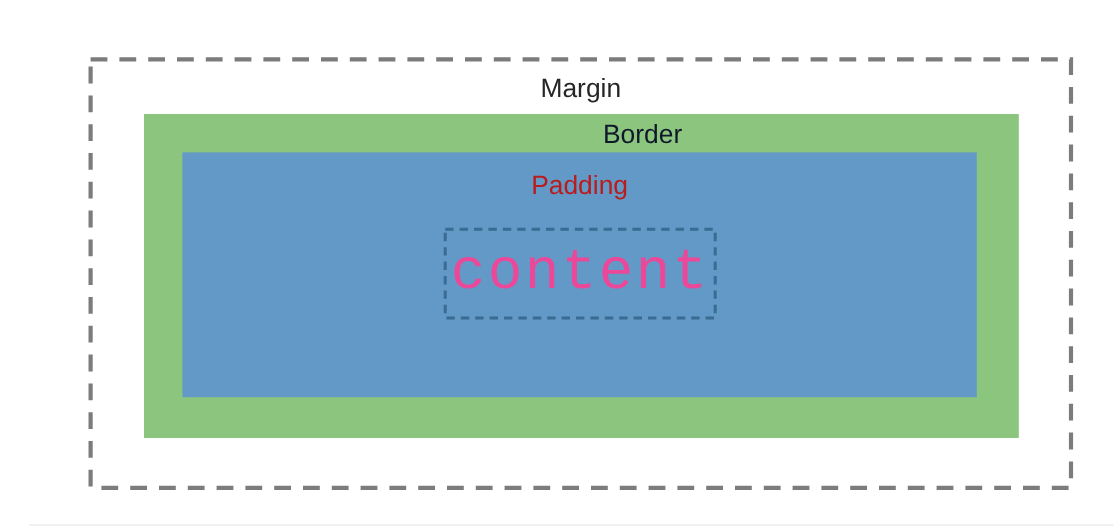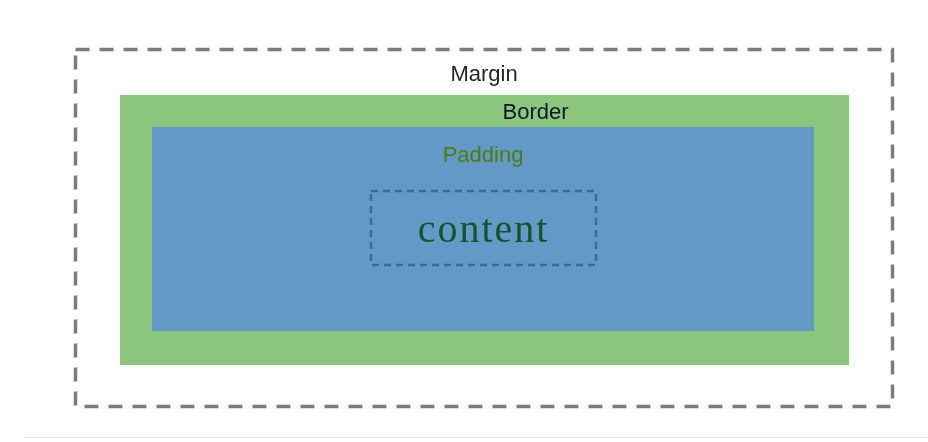--- a/index.html
+++ b/index.html
@@ -65,34 +65,34 @@
     width: 831px;
     top: 99px;
     font-size: 22px;
     color: #0f172a;
   }
   .padding-label {
     left: 128px;
     width: 662px;
     top: 142px;
     font-size: 22px;
-    color: #4d7c0f;
+    color: #b91c1c;
   }
   .content-label {
     left: 347px;
     top: 191px;
     width: 225px;
     height: 74px;
     display: flex;
     align-items: center;
     justify-content: center;
-    font-family: Liberation Serif, serif;
-    font-size: 40px;
+    font-family: Liberation Mono, monospace;
+    font-size: 48px;
     letter-spacing: 2px;
-    color: #14532d;
+    color: #ec4899;
   }
   .bottom-divider {
     position: absolute;
     left: 0;
     top: 437px;
     width: 928px;
     height: 1px;
     background: #e8e8e8;
     z-index: 0;
   }

